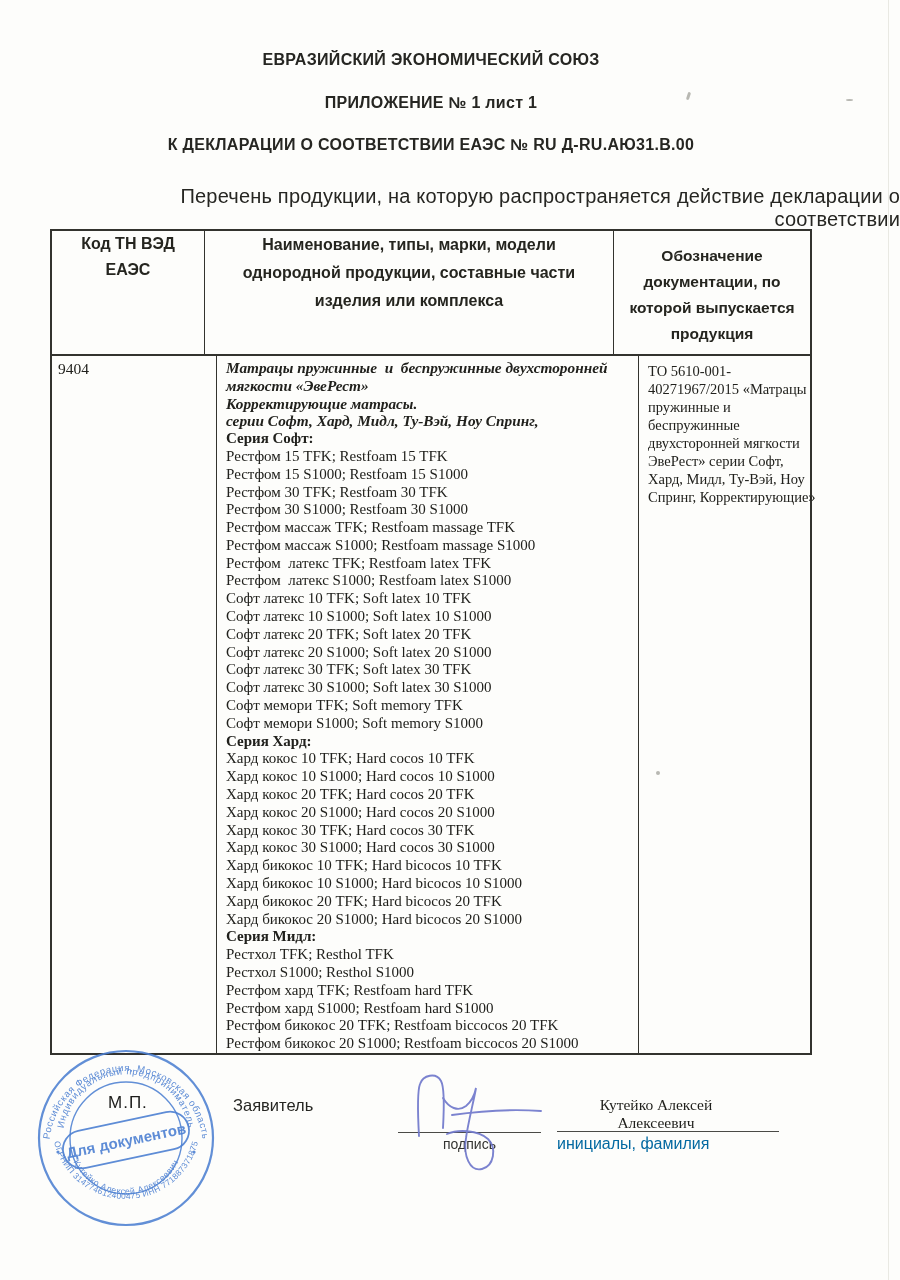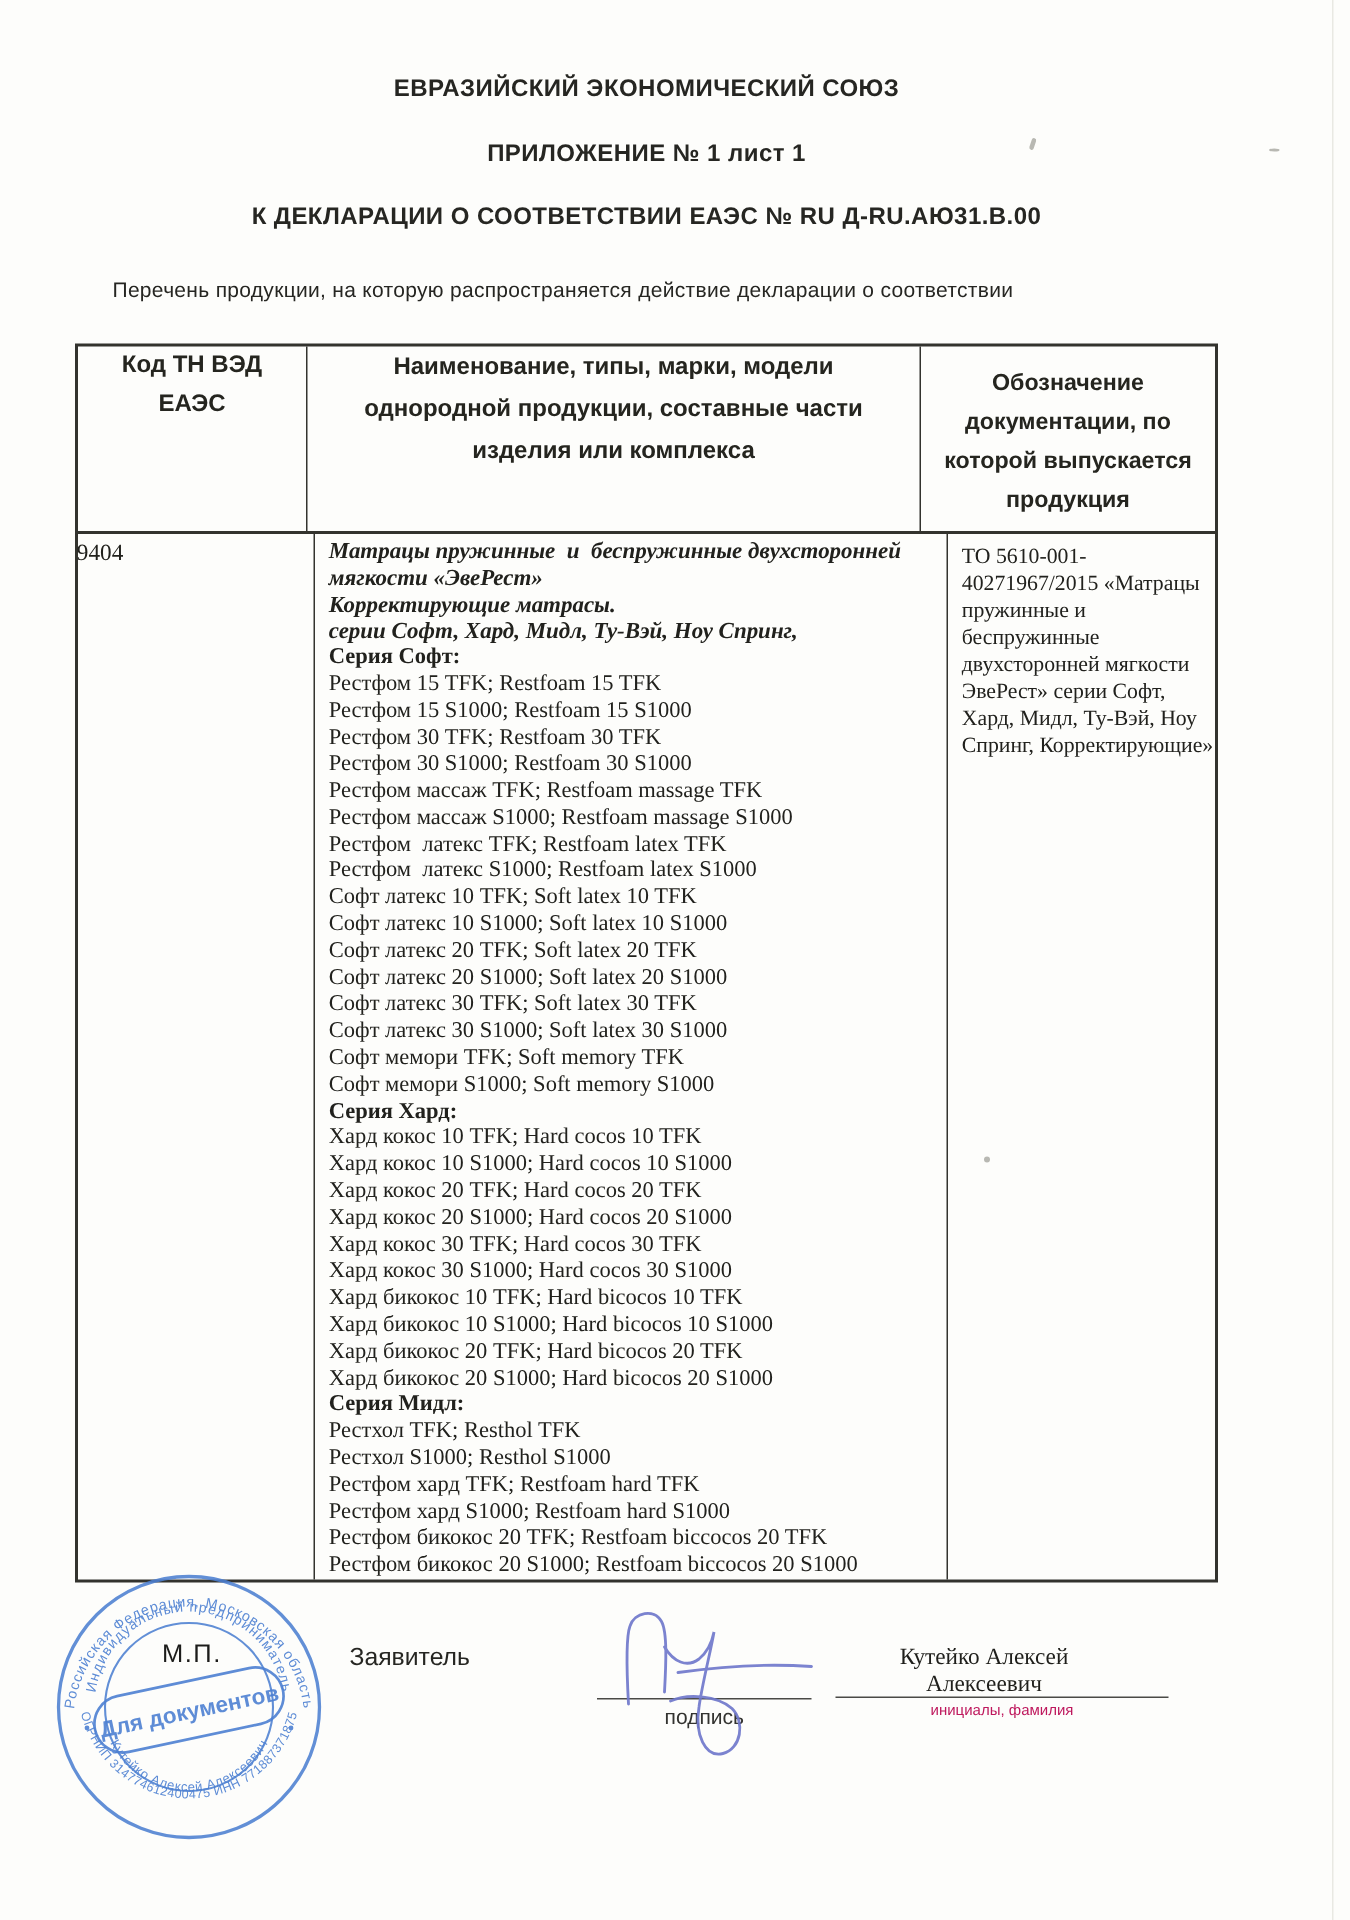--- a/index.html
+++ b/index.html
@@ -12,30 +12,30 @@
   .abs{position:absolute;}
   
   .doc-title{
     left:0;width:862px;text-align:center;
     font-weight:bold;font-size:16px;letter-spacing:.3px;color:#262622;
   }
   .t1{top:51px;}
   .t2{top:94px;}
   .t3{top:136px;}
   .intro{
-    left:75px;top:185px;font-size:14px;color:#262622;letter-spacing:.2px;text-align:right;
+    left:75px;top:185px;font-size:20px;color:#262622;letter-spacing:.2px;text-align:right;
   }
   
   .prod-table{
     left:50px;top:229px;width:758px;height:822px;
     border:2px solid #33332e;
     display:flex;flex-direction:column;background:transparent;
   }
   .thead{display:flex;height:124px;border-bottom:2px solid #33332e;}
-  .tbody{display:flex;flex:1;justify-content:center;}
+  .tbody{display:flex;flex:1;}
   .c1{width:152px;flex:none;border-right:1.5px solid #33332e;}
   .c2{width:408px;flex:none;border-right:1.5px solid #33332e;}
   .c3{flex:1;}
   .th{
     display:flex;align-items:flex-start;justify-content:center;text-align:center;
     font-weight:bold;font-size:16px;color:#25251f;
   }
   .th.c1 .h-inner{width:110px;line-height:26px;}
   .th.c2 .h-inner{width:372px;line-height:28px;}
   .th.c3{align-items:center;}
@@ -57,21 +57,21 @@
     color:#21211d;white-space:pre;
   }
   
   .mp-label{left:108px;top:1093px;font-size:17px;color:#1c1c1a;letter-spacing:1px;z-index:5;}
   .applicant-label{left:233px;top:1096px;font-size:16.5px;color:#262622;}
   .sig-line{left:398px;top:1132px;width:143px;border-top:1.6px solid #4a4a46;}
   .sig-caption{left:398px;top:1136px;width:143px;text-align:center;font-size:14px;color:#333330;}
   .name-block{left:545px;top:1096px;width:222px;text-align:center;
     font-family:"Liberation Serif",serif;font-size:15.5px;line-height:17.5px;color:#1f1f1b;}
   .name-line{left:557px;top:1131px;width:222px;border-top:1.6px solid #4a4a46;}
-  .name-caption{left:557px;top:1135px;width:222px;text-align:center;font-size:10px;color:#be185d;}
+  .name-caption{left:557px;top:1135px;width:222px;text-align:left;font-size:16px;color:#0369a1;}
   
   .stamp{left:28px;top:1048px;z-index:2;}
   
   .speck{position:absolute;background:#b8b8b2;border-radius:50%;}
   .edge-line{left:888px;top:0;width:1px;height:1280px;background:#e9e9e3;}
 </style>
 </head>
 <body>
 
 <div class="abs doc-title t1">ЕВРАЗИЙСКИЙ ЭКОНОМИЧЕСКИЙ СОЮЗ</div>

